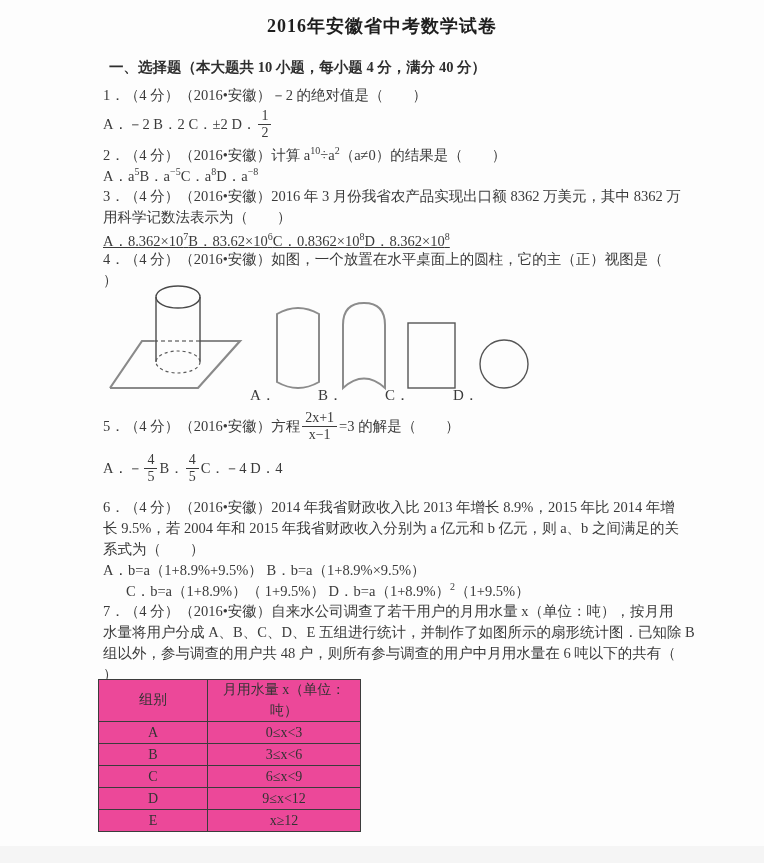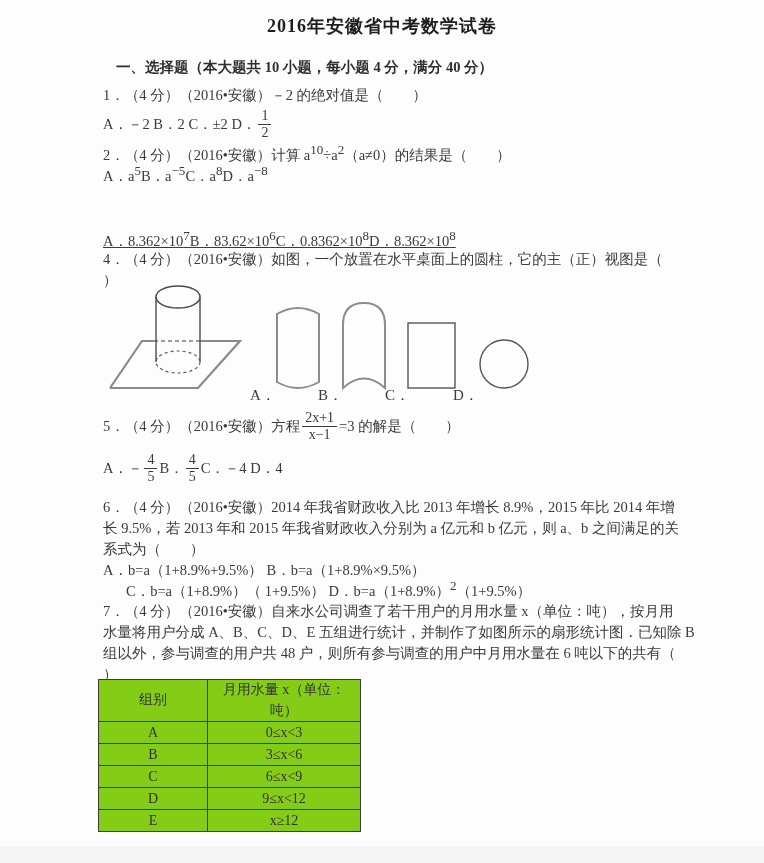--- a/index.html
+++ b/index.html
@@ -6,53 +6,57 @@
   .page{
     position:relative;width:764px;height:863px;background:#fdfdfd;overflow:hidden;
     font-family:"Liberation Serif","DejaVu Serif",serif;
     color:#3a3a3a;font-size:14.5px;
   }
   .abs{position:absolute;}
   .title{top:14px;left:0;width:764px;text-align:center;font-size:18px;font-weight:bold;color:#1e1e1e;letter-spacing:1px;}
   .section-heading{font-weight:bold;color:#2e2e2e;}
   .line{line-height:21px;white-space:nowrap;}
   .mline .line{display:block;}
-  sup{font-size:13px;line-height:0;vertical-align:super;}
+  sup{font-size:10px;line-height:0;vertical-align:super;}
   .frac{display:inline-block;vertical-align:middle;text-align:center;line-height:1.12;font-size:14px;margin:0 2px 2px 2px;}
   .frac .num{display:block;padding:0 3px;}
   .frac .den{display:block;border-top:1px solid #3a3a3a;padding:0 3px;}
-  .exam-table{border-collapse:collapse;background:#84cc16;}
+  .exam-table{border-collapse:collapse;background:#ec4899;}
   .exam-table th,.exam-table td{
     border:1.6px solid #3c3c3c;text-align:center;vertical-align:middle;
     font-weight:normal;font-size:14px;color:#333;padding:0 4px;
   }
   .exam-table th{line-height:1.45;}
   .col-group{width:100px;}
   .col-range{width:144px;}
   .row-head{height:42px;}
   .row-data{height:22px;}
   .gutter{left:0;top:846px;width:764px;height:17px;background:#f5f5f5;}
   svg{display:block;}
   .fig-label{font-size:15px;fill:#3a3a3a;font-family:"Liberation Serif","DejaVu Serif",serif;}
 </style>
 </head>
 <body>
 
 <div class="page">
 
   <div class="abs title">2016年安徽省中考数学试卷</div>
 
-  <div class="abs section-heading line" style="top:57px;left:116px;">一、选择题（本大题共 10 小题，每小题 4 分，满分 40 分）</div>
+  <div class="abs section-heading line" style="top:57px;left:109px;">一、选择题（本大题共 10 小题，每小题 4 分，满分 40 分）</div>
 
   <div class="abs line" style="top:85px;left:103px;">1．（4 分）（2016•安徽）－2 的绝对值是（　　）</div>
   <div class="abs line" style="top:108px;left:103px;">A．－2 B．2 C．±2 D．<span class="frac"><span class="num">1</span><span class="den">2</span></span></div>
 
   <div class="abs line" style="top:145px;left:103px;">2．（4 分）（2016•安徽）计算 a<sup>10</sup>÷a<sup>2</sup>（a≠0）的结果是（　　）</div>
   <div class="abs line" style="top:166px;left:103px;">A．a<sup>5</sup>B．a<sup>−5</sup>C．a<sup>8</sup>D．a<sup>−8</sup></div>
 
+  <div class="abs mline" style="top:186px;left:103px;">
+    <span class="line">3．（4 分）（2016•安徽）2016 年 3 月份我省农产品实现出口额 8362 万美元，其中 8362 万</span>
+    <span class="line">用科学记数法表示为（　　）</span>
+  </div>
   <div class="abs line" style="top:231px;left:103px;text-decoration:underline;">A．8.362×10<sup>7</sup>B．83.62×10<sup>6</sup>C．0.8362×10<sup>8</sup>D．8.362×10<sup>8</sup></div>
 
   <div class="abs mline" style="top:249px;left:103px;">
     <span class="line">4．（4 分）（2016•安徽）如图，一个放置在水平桌面上的圆柱，它的主（正）视图是（</span>
     <span class="line">）</span>
   </div>
 
   <svg class="abs" style="top:281px;left:104px;" width="430" height="122" viewBox="0 0 430 122">
 
     <path d="M6,107 L94,107 L136,60 L96,60" fill="none" stroke="#8a8a8a" stroke-width="2.2"></path>
@@ -76,21 +80,21 @@
     <text x="214" y="119" class="fig-label">B．</text>
     <text x="281" y="119" class="fig-label">C．</text>
     <text x="349" y="119" class="fig-label">D．</text>
   </svg>
 
   <div class="abs line" style="top:410px;left:103px;">5．（4 分）（2016•安徽）方程<span class="frac"><span class="num">2x+1</span><span class="den">x−1</span></span>=3 的解是（　　）</div>
   <div class="abs line" style="top:452px;left:103px;">A．－<span class="frac"><span class="num">4</span><span class="den">5</span></span>B．<span class="frac"><span class="num">4</span><span class="den">5</span></span>C．－4 D．4</div>
 
   <div class="abs mline" style="top:497px;left:103px;">
     <span class="line">6．（4 分）（2016•安徽）2014 年我省财政收入比 2013 年增长 8.9%，2015 年比 2014 年增</span>
-    <span class="line">长 9.5%，若 2013 年和 2015 年我省财政收入分别为 a 亿元和 b 亿元，则 a、b 之间满足的关</span>
+    <span class="line">长 9.5%，若 2004 年和 2015 年我省财政收入分别为 a 亿元和 b 亿元，则 a、b 之间满足的关</span>
     <span class="line">系式为（　　）</span>
   </div>
   <div class="abs line" style="top:560px;left:103px;">A．b=a（1+8.9%+9.5%）  B．b=a（1+8.9%×9.5%）</div>
   <div class="abs line" style="top:581px;left:103px;margin-left:23px;">C．b=a（1+8.9%）（ 1+9.5%）  D．b=a（1+8.9%）<sup>2</sup>（1+9.5%）</div>
 
   <div class="abs mline" style="top:601px;left:103px;">
     <span class="line">7．（4 分）（2016•安徽）自来水公司调查了若干用户的月用水量 x（单位：吨），按月用</span>
     <span class="line">水量将用户分成 A、B、C、D、E 五组进行统计，并制作了如图所示的扇形统计图．已知除 B</span>
     <span class="line">组以外，参与调查的用户共 48 户，则所有参与调查的用户中月用水量在 6 吨以下的共有（</span>
     <span class="line">）</span>

